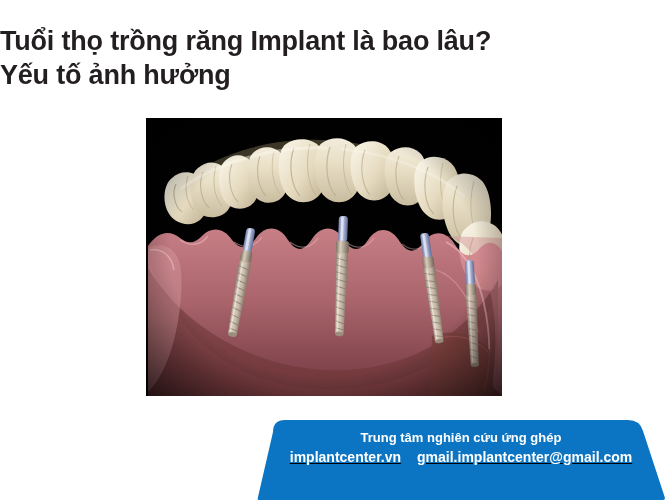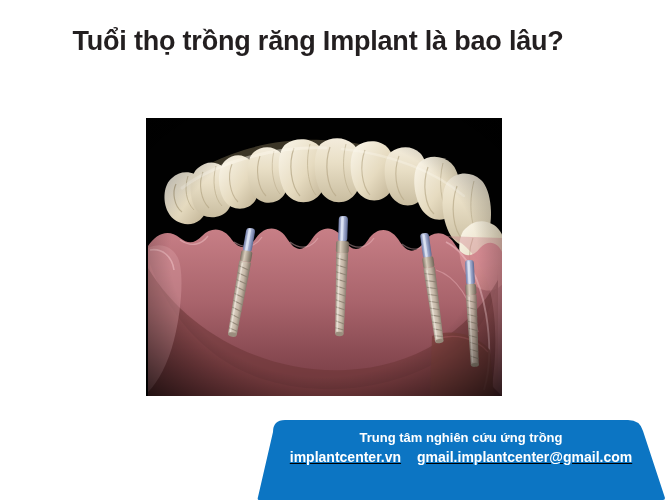--- a/index.html
+++ b/index.html
@@ -21,22 +21,20 @@
     background: #ffffff;
     overflow: hidden;
   }
 
   
   #title-block {
     position: absolute;
     left: 0;
     top: 24px;
     width: 588px;
-    text-align: center;
-    padding-left: 24px;
   }
   .title-line {
     display: block;
     font-family: "Liberation Sans", sans-serif;
     font-weight: bold;
     font-size: 27px;
     line-height: 34px;
     color: #231f20;
     letter-spacing: -0.2px;
     white-space: nowrap;
@@ -109,20 +107,21 @@
     white-space: nowrap;
   }
 </style>
 </head>
 <body>
 
 <div id="page">
 
   <div id="title-block">
     <span class="title-line">Tuổi thọ trồng răng Implant là bao lâu?</span>
+    <span class="title-line">Yếu tố ảnh hưởng</span>
   </div>
 
   <div id="illustration">
     <svg id="illu-svg" viewBox="0 0 356 278" xmlns="http://www.w3.org/2000/svg">
       <defs>
         <linearGradient id="toothG" x1="0" y1="0" x2="0" y2="1">
           <stop offset="0%" stop-color="#f3ecdc"></stop>
           <stop offset="38%" stop-color="#e9dfc6"></stop>
           <stop offset="100%" stop-color="#c9bda0"></stop>
         </linearGradient>
@@ -364,21 +363,21 @@
         <rect x="0" y="0" width="356" height="278" fill="url(#vign)"></rect>
       </g>
     </svg>
   </div>
 
   <div id="footer-banner">
     <svg id="banner-svg" viewBox="0 0 412 82" preserveAspectRatio="none" xmlns="http://www.w3.org/2000/svg">
       <path d="M18 14 Q 18 2 30 2 L 373 2 Q 385 2 388 13 L 410 80 Q 410 82 408 82 L 4 82 Q 2 82 3 79 Z" fill="#0c75c3"></path>
     </svg>
     <div id="banner-text">
-      <div class="banner-line">Trung tâm nghiên cứu ứng trồng</div>
+      <div class="banner-line">Trung tâm nghiên cứu ứng ghép</div>
       <div id="contact-row">
         <span class="contact-item">implantcenter.vn</span>
         <span class="contact-item">gmail.implantcenter@gmail.com</span>
       </div>
     </div>
   </div>
 
 </div>
 
 </body></html>

